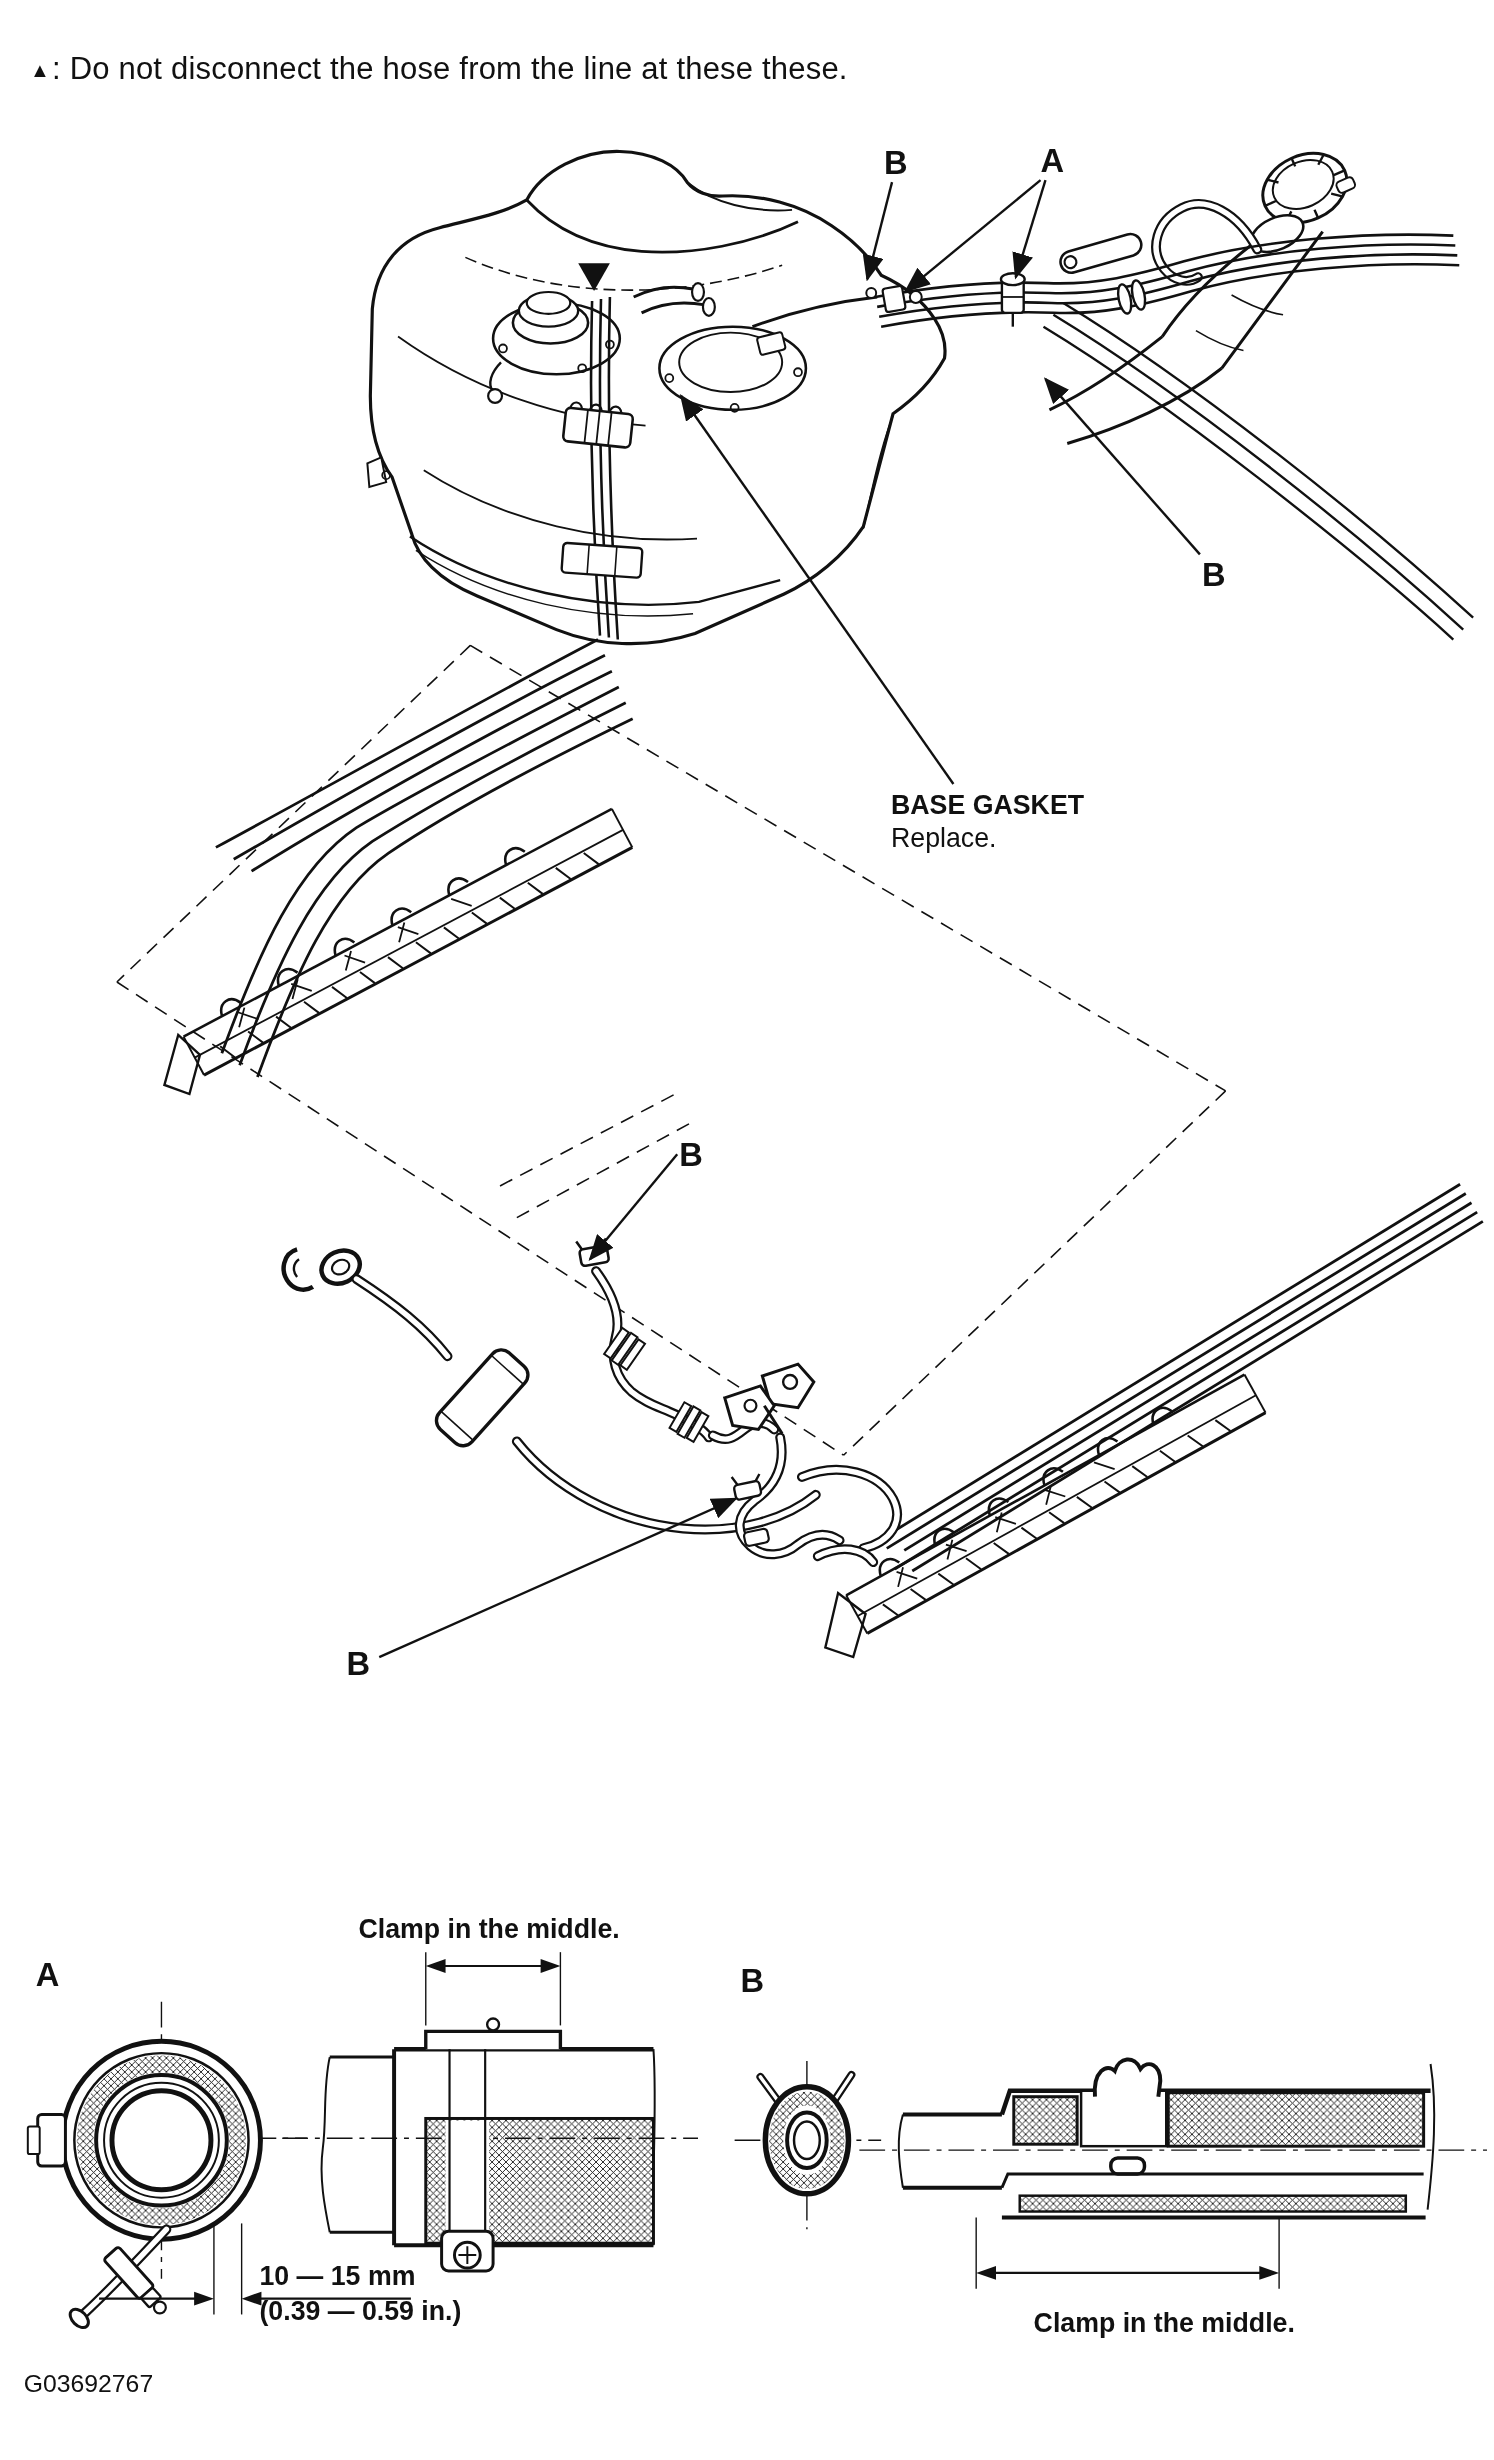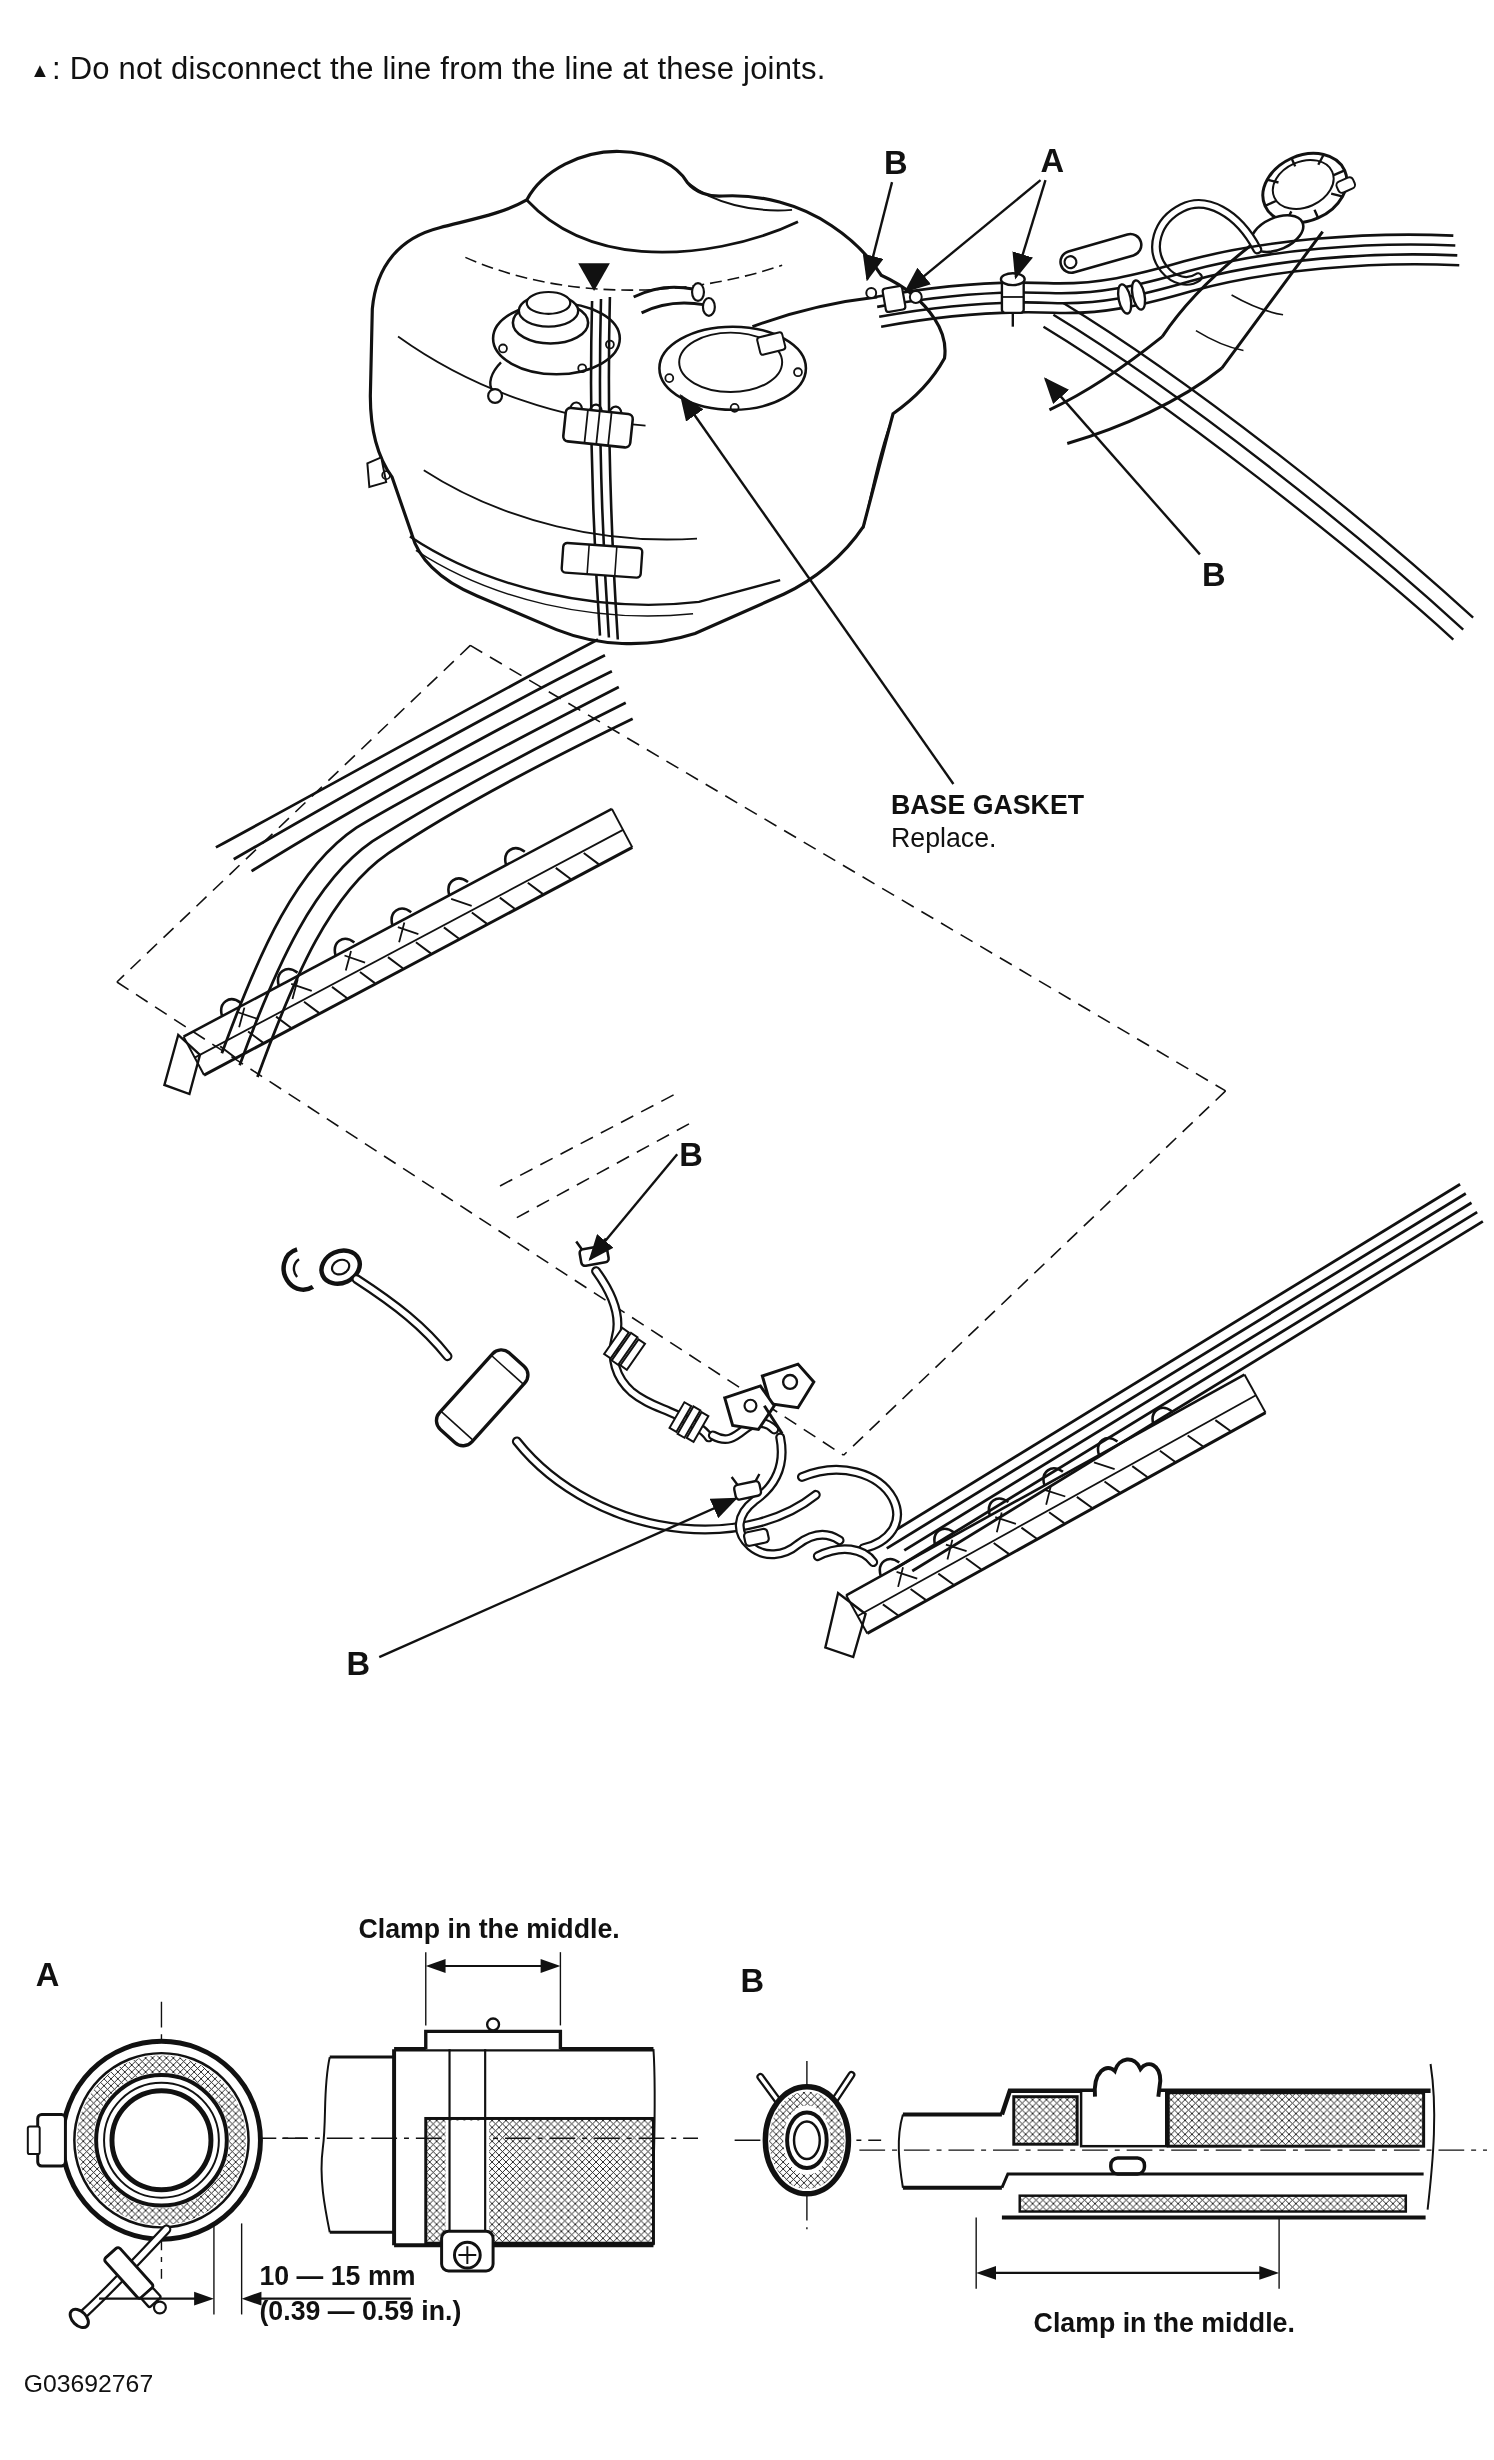--- a/index.html
+++ b/index.html
@@ -27,21 +27,21 @@
   .t9{stroke:#111;stroke-width:10;fill:none;stroke-linecap:round;}
   .t5{stroke:#fff;stroke-width:5.5;fill:none;stroke-linecap:round;}
 </style>
 </head>
 <body>
 
 <div class="page">
 
   <div class="note">
     <span class="tri">▲</span>
-    <span>: Do not disconnect the line from the line at these joints.</span>
+    <span>: Do not disconnect the hose from the line at these these.</span>
   </div>
 
   <svg width="1495" height="2460" viewBox="0 0 1510 2485">
     <defs>
       <pattern id="xh" patternUnits="userSpaceOnUse" width="7" height="7">
         <path d="M0,7 L7,0 M0,0 L7,7" stroke="#111" stroke-width="0.9" fill="none"></path>
       </pattern>
       <marker id="ah" markerWidth="11" markerHeight="9" refX="10" refY="4.5" orient="auto">
         <path d="M0,0 L11,4.5 L0,9 z" fill="#111"></path>
       </marker>

